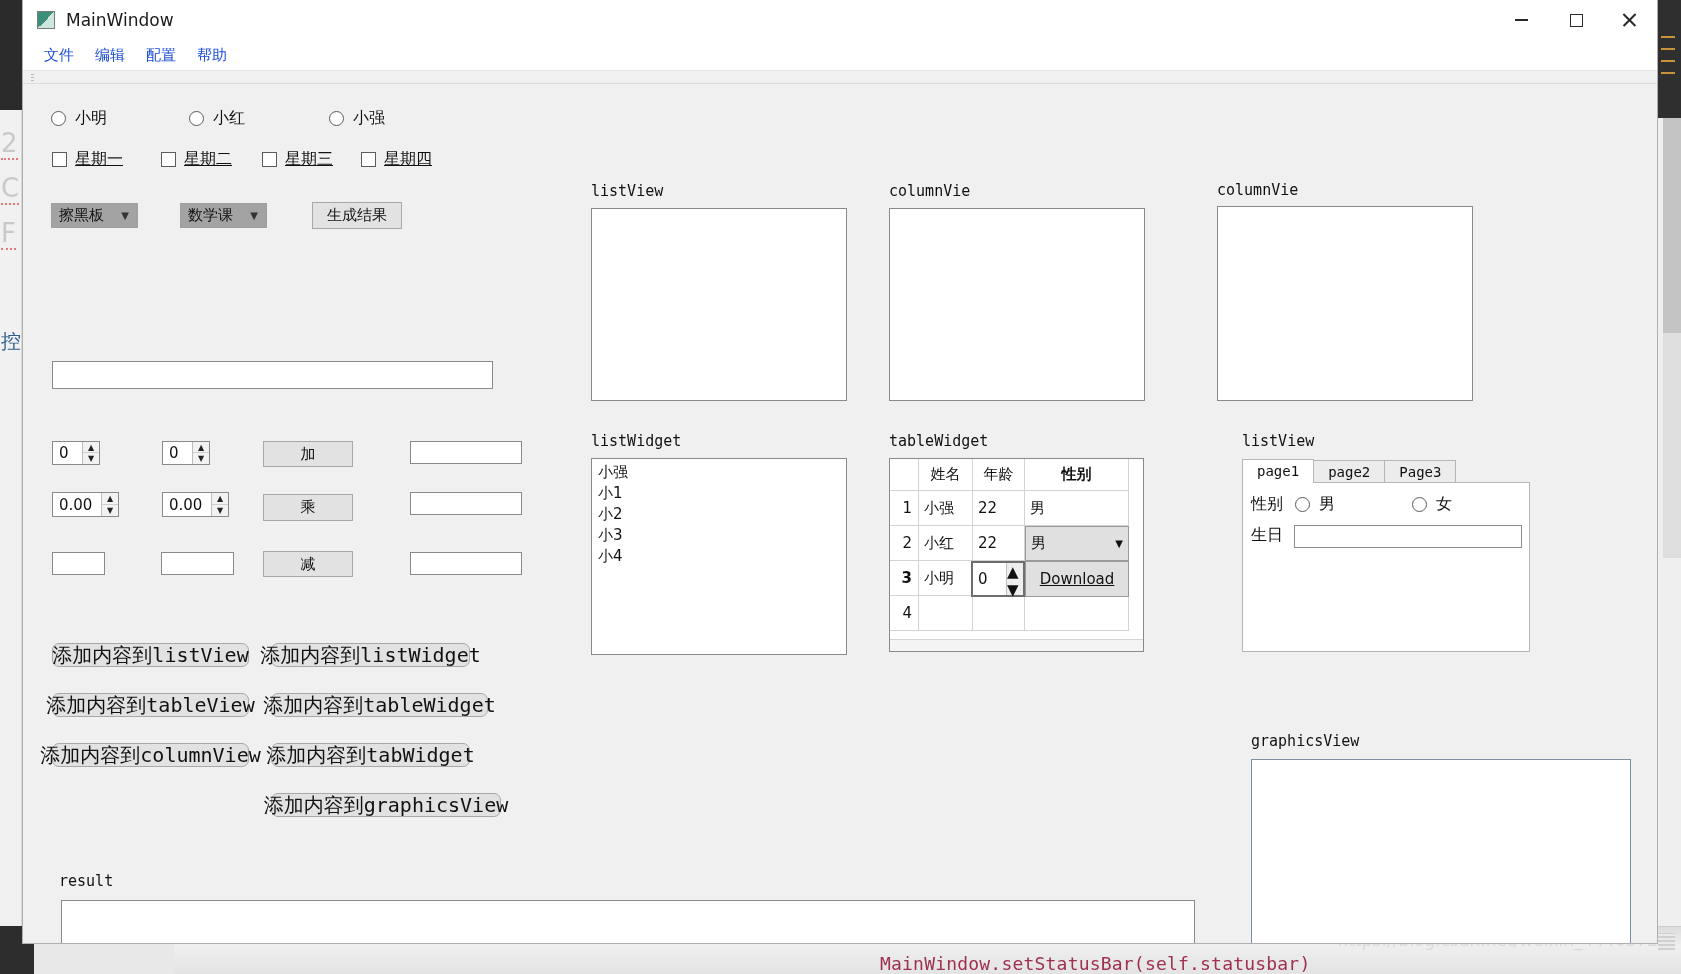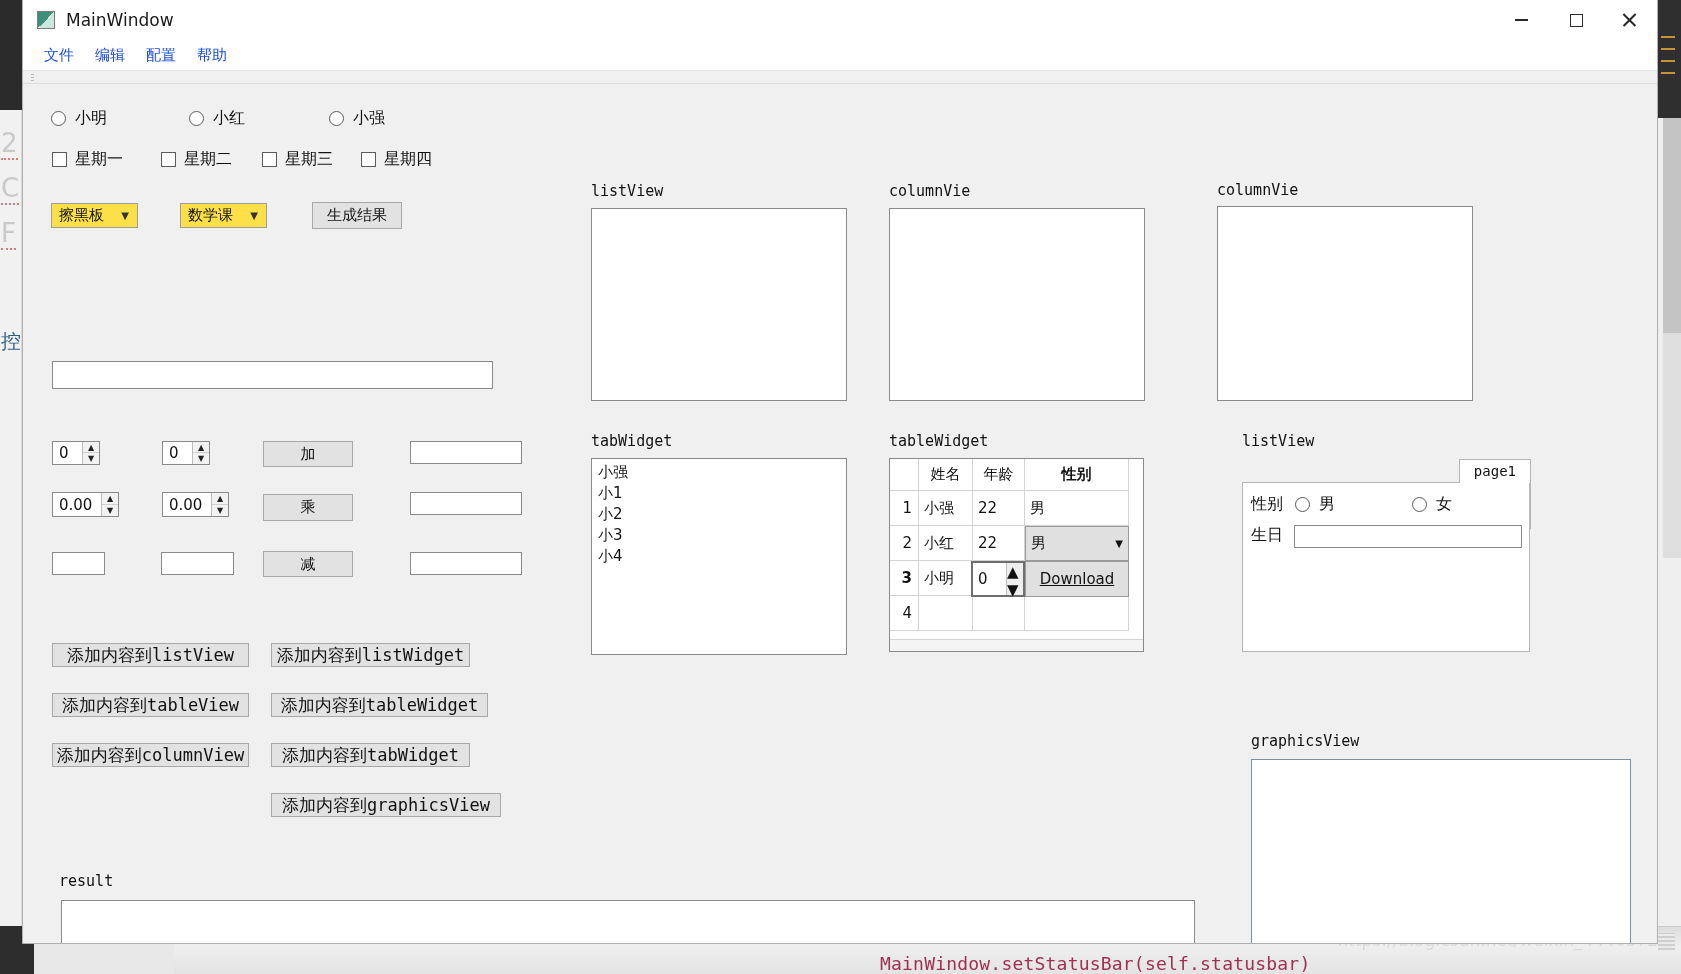--- a/index.html
+++ b/index.html
@@ -109,36 +109,36 @@
 
   .radio-row { display: flex; align-items: center; }
   .radio-dot {
     width: 15px; height: 15px; border: 1.4px solid #5b5b5b; border-radius: 50%;
     background: #fff; flex: 0 0 auto;
   }
   .radio-label { margin-left: 9px; font-size: 16px; color: #111; }
   .check-box {
     width: 15px; height: 15px; border: 1.4px solid #5b5b5b; background: #fff; flex: 0 0 auto;
   }
-  .check-label { margin-left: 8px; font-size: 16px; color: #111; }
+  .check-label { margin-left: 8px; font-size: 16px; color: #111; text-decoration: underline; }
 
   .combo {
-    height: 25px; background: #fde047; border: 1px solid #9e9e9e;
+    height: 25px; background: #a3a3a3; border: 1px solid #9e9e9e;
     display: flex; align-items: center; padding: 0 4px 0 7px;
     font-size: 15px; color: #111;
   }
   .combo .cval { flex: 1 1 auto; white-space: nowrap; }
   .combo .chev { margin-left: 8px; margin-right: 4px; font-size: 10px; color: #333; }
 
   .btn {
     background: #e2e2e2; border: 1px solid #a8a8a8; color: #111;
     font-size: 15px; display: flex; align-items: center; justify-content: center;
     white-space: nowrap; cursor: default;
   }
-  .btn-mono { font-family: "DejaVu Sans Mono", "Liberation Mono", monospace; font-size: 17px; }
+  .btn-mono { font-family: "DejaVu Sans Mono", "Liberation Mono", monospace; font-size: 20px; border-radius: 7px; }
 
   .lineedit { background: #fff; border: 1px solid #8a8a8a; }
 
   .spin {
     background: #fff; border: 1px solid #8a8a8a; display: flex; align-items: stretch;
     font-size: 15px; color: #111;
   }
   .spin .sval { flex: 1 1 auto; padding-left: 6px; display: flex; align-items: center; }
   .spin .sbtns { width: 17px; border-left: 1px solid #bdbdbd; background: #f2f2f2;
     display: flex; flex-direction: column; }
@@ -177,21 +177,21 @@
   .tw-spin .sval { flex:1 1 auto; padding-left:5px; display:flex; align-items:center; }
   .tw-spin .sbtns { width:17px; background:#eeeeee; border-left:1px solid #c0c0c0; display:flex; flex-direction:column; }
   .tw-dlbtn {
     position:absolute; background:#e0e0e0; border:1px solid #9a9a9a;
     display:flex; align-items:center; justify-content:center; font-size:15px; color:#111;
   }
   .tw-dlbtn u { text-decoration: underline; }
 
   
   #tabWidget-box { position: absolute; }
-  #tab-strip { display: flex; align-items: flex-end; height: 24px; flex-direction: column; }
+  #tab-strip { display: flex; align-items: center; height: 24px; }
   .tab {
     font-family: "DejaVu Sans Mono", "Liberation Mono", monospace; font-size: 14px;
     padding: 3px 14px 3px 14px; border: 1px solid #b6b6b6; border-bottom: none;
     background: #ececec; color: #111; margin-right: -1px;
   }
   .tab.active { background: #ffffff; padding-bottom: 4px; position: relative; z-index: 2; }
   #tab-pane { border: 1px solid #b6b6b6; background: #fff; position: relative; }
 </style>
 </head>
 <body>
@@ -345,21 +345,21 @@
 
     <div class="abs mono-label" style="left:568px;top:98px;">listView</div>
     <div class="abs viewbox" style="left:568px;top:124px;width:256px;height:193px;"></div>
 
     <div class="abs mono-label" style="left:866px;top:98px;">columnVie</div>
     <div class="abs viewbox" style="left:866px;top:124px;width:256px;height:193px;"></div>
 
     <div class="abs mono-label" style="left:1194px;top:97px;">columnVie</div>
     <div class="abs viewbox" style="left:1194px;top:122px;width:256px;height:195px;"></div>
 
-    <div class="abs mono-label" style="left:568px;top:348px;">tabWidget</div>
+    <div class="abs mono-label" style="left:568px;top:348px;">listWidget</div>
     <div class="abs viewbox" id="listWidget-box" style="left:568px;top:374px;width:256px;height:197px;padding:3px 2px;">
       <div class="lw-item cn">小强</div>
       <div class="lw-item cn">小1</div>
       <div class="lw-item cn">小2</div>
       <div class="lw-item cn">小3</div>
       <div class="lw-item cn">小4</div>
     </div>
 
     <div class="abs mono-label" style="left:866px;top:348px;">tableWidget</div>
     <div class="abs" id="tableWidget-box" style="left:866px;top:374px;width:255px;height:194px;">

